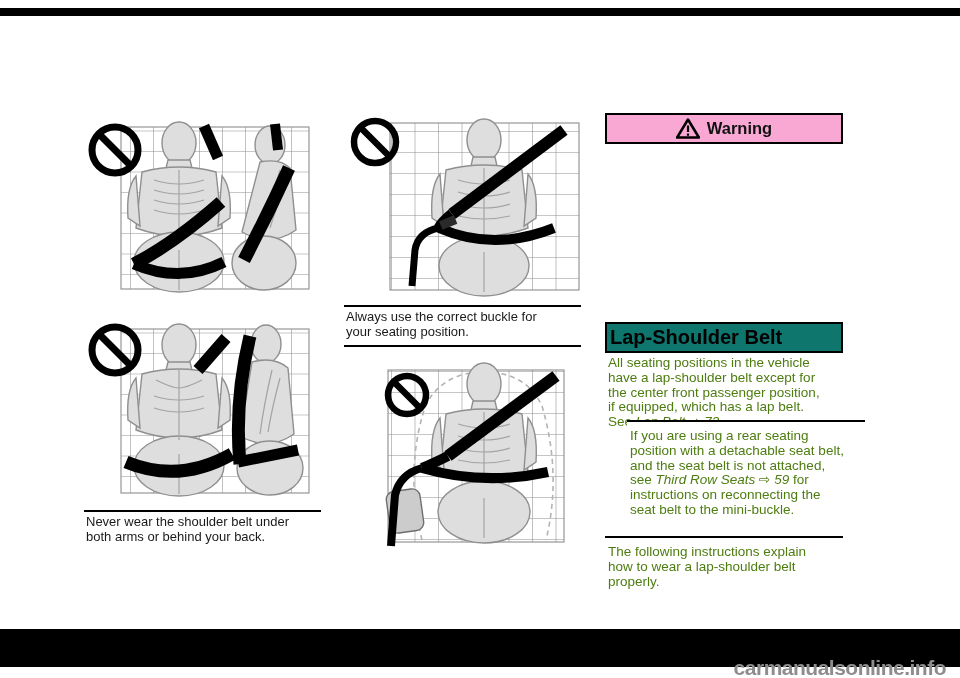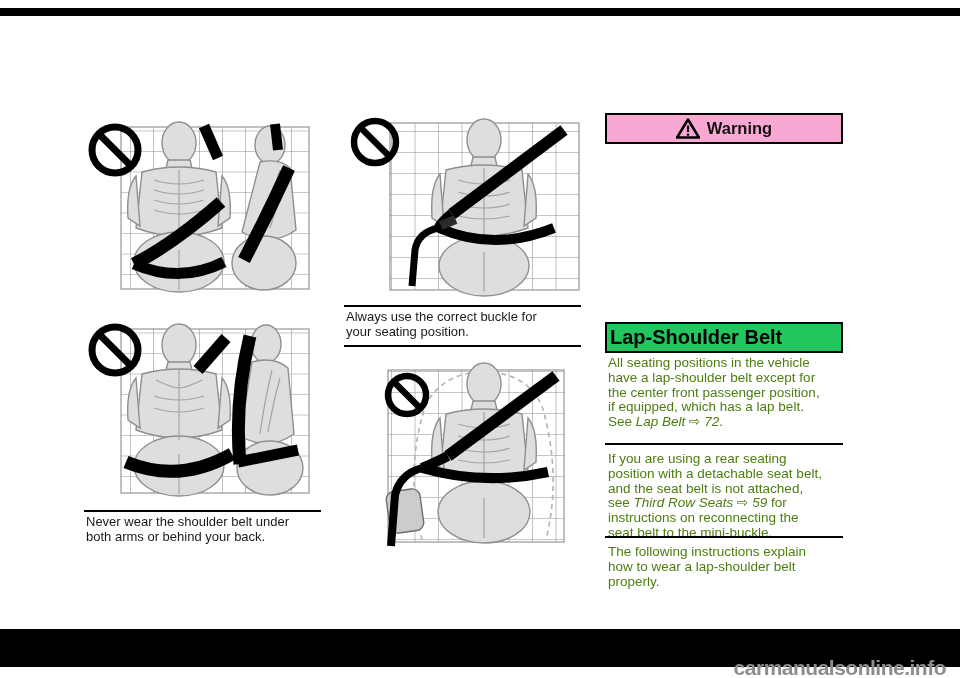--- a/index.html
+++ b/index.html
@@ -10,31 +10,31 @@
   #bottom-bar{top:629px;height:38px;}
   #watermark{position:absolute;top:648px;right:14px;font-size:21px;letter-spacing:-0.5px;
              color:#8d8d8d;font-weight:bold;z-index:5;text-decoration:none;margin-top:8px;}
   .figbox{position:absolute;background:#fff;}
   .figbox svg{display:block;width:100%;height:100%;}
   .caption{position:absolute;background:#fff;border-top:2px solid #000;
            font-size:13px;line-height:14.8px;white-space:pre-line;
            padding:3px 0 4px 2px;box-sizing:border-box;}
   .caption.mid1{border-bottom:2px solid #000;padding-bottom:5px;}
   
-  .rcol{left:605px;width:238px;position:absolute;box-sizing:border-box;background:#22c55e;}
+  .rcol{left:605px;width:238px;position:absolute;box-sizing:border-box;background:#0f766e;}
   #warning-header{top:113px;height:31px;background:#f9a8d4;border:2px solid #000;
                   display:flex;align-items:center;justify-content:center;gap:7px;}
   #warning-header .wlabel{font-weight:bold;font-size:16.5px;color:#111;}
   #section-heading{top:322px;height:31px;border:2px solid #000;font-weight:bold;
                    font-size:20px;line-height:26px;padding-left:3px;color:#000;}
   .para{font-size:13.5px;line-height:14.8px;white-space:pre-line;background:#fff;
         padding:3px 1px 4px 3px;color:#4d7c0f;}
   .para.sep{border-top:2px solid #000;padding-top:7px;}
   #para-1{top:353px;}
-  #para-2{top:443px;}
+  #para-2{top:420px;margin-left:22px;}
   #para-3{top:536px;}
 </style>
 </head>
 <body>
 
 <div id="page">
 
   <div id="top-bar" class="bar"></div>
 
   <div class="figbox" style="left:84px;top:110px;width:237px;height:196px;">

